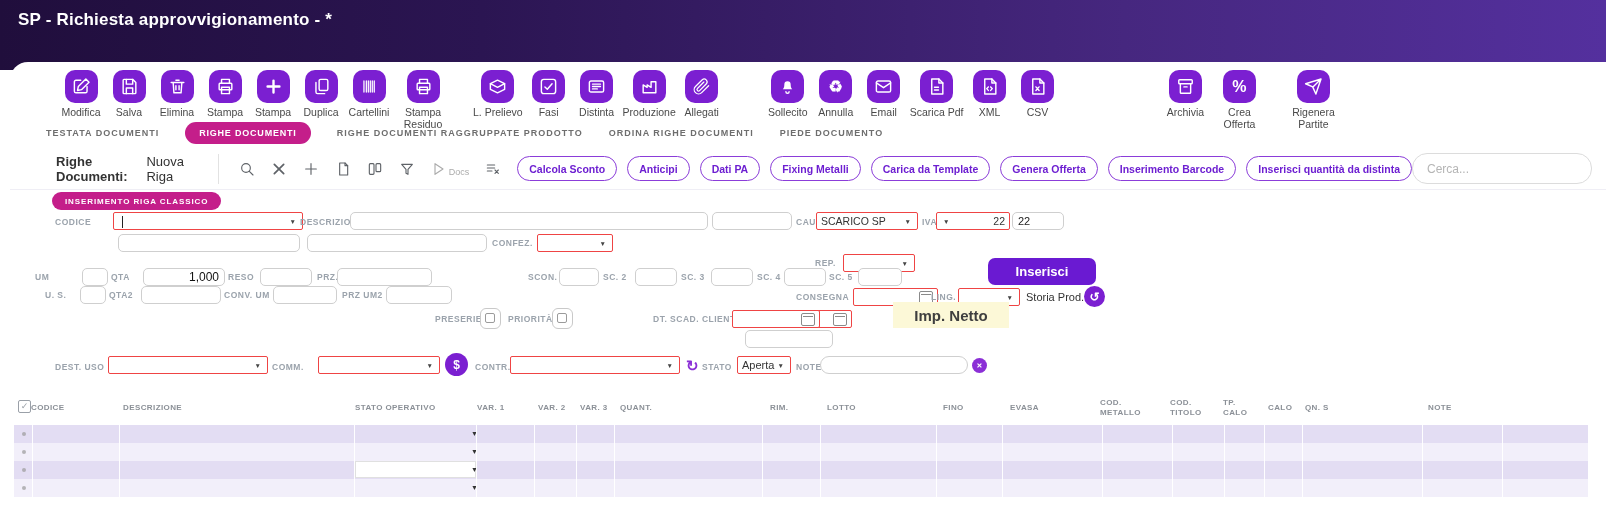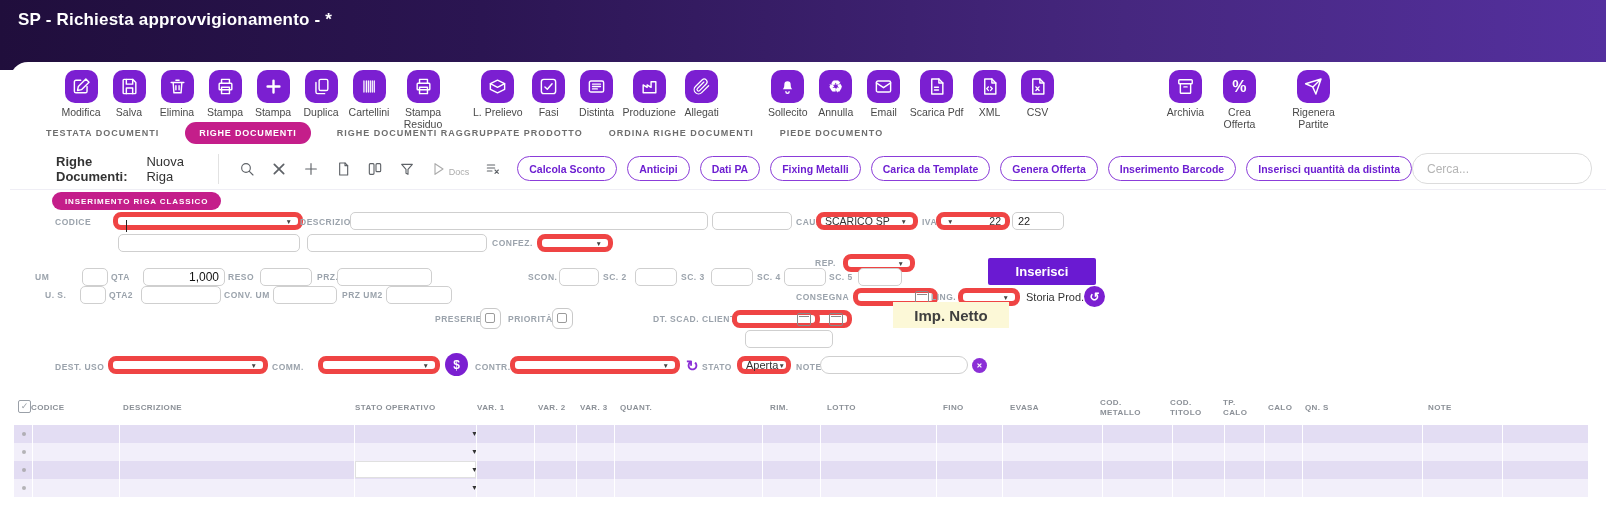--- a/index.html
+++ b/index.html
@@ -41,27 +41,27 @@
     padding:0 14px;font-size:12px;color:#555;outline:none;font-family:"Liberation Sans",sans-serif;}
   .search::placeholder{color:#b5b5b5;}
 
   
   .badge{position:absolute;left:42px;top:130px;height:18px;display:inline-flex;align-items:center;padding:0 13px;
     background:#c41e8a;color:#fff;font-size:8px;font-weight:bold;letter-spacing:.9px;border-radius:10px;cursor:pointer;}
   .lbl{position:absolute;font-size:8.5px;font-weight:bold;color:#9ba3ac;letter-spacing:.5px;white-space:nowrap;}
   .inp{position:absolute;height:18px;border:1px solid #cfcfcf;border-radius:5px;background:#fff;
     font-family:"Liberation Sans",sans-serif;font-size:11px;color:#222;padding:0 5px;box-sizing:border-box;outline:none;}
   .inp.right{text-align:right;}
-  .dd{position:absolute;height:18px;border:5px solid #ef4444;border-radius:8px;background:#fff;display:flex;
+  .dd{position:absolute;height:18px;border:1px solid #ef4444;border-radius:2px;background:#fff;display:flex;
     align-items:center;padding:0 4px;box-sizing:border-box;font-size:10.5px;color:#333;cursor:pointer;}
   .caret{font-size:6.5px;color:#444;margin-left:auto;padding-right:2px;}
   .caret.left{margin-left:0;margin-right:auto;padding-left:2px;}
   .cursorline{position:absolute;left:8px;top:3px;width:1px;height:12px;background:#222;}
   .btn-primary{position:absolute;left:978px;top:196px;width:108px;height:27px;background:#6a1ad2;color:#fff;
-    font-size:13px;font-weight:bold;border:none;border-radius:2px;cursor:pointer;font-family:"Liberation Sans",sans-serif;}
+    font-size:13px;font-weight:bold;border:none;border-radius:7px;cursor:pointer;font-family:"Liberation Sans",sans-serif;}
   .cal{width:12px;height:11px;border:1px solid #8a8a8a;border-radius:2px;position:relative;margin-left:auto;cursor:pointer;flex:none;}
   .cal::before{content:"";position:absolute;left:1px;right:1px;top:2px;height:1px;background:#8a8a8a;}
   .chk{position:absolute;width:19px;height:19px;border:1px solid #c9c9c9;border-radius:6px;background:#fff;cursor:pointer;}
   .chk::after{content:"";position:absolute;left:4px;top:4px;width:8px;height:8px;border:1.3px solid #9b9b9b;border-radius:2px;}
   .circlebtn{position:absolute;border-radius:50%;background:#7b1fd1;color:#fff;display:flex;align-items:center;
     justify-content:center;font-weight:bold;cursor:pointer;border:none;}
   .plain{position:absolute;font-size:11px;color:#333;}
   .impnetto{position:absolute;left:883px;top:240px;width:116px;height:26px;background:#fcf8d7;color:#3f3f3f;
     font-size:15px;font-weight:bold;display:flex;align-items:center;justify-content:center;}
   .stats{position:absolute;left:1065px;top:266px;font-size:11px;color:#454545;line-height:12.5px;white-space:nowrap;}

